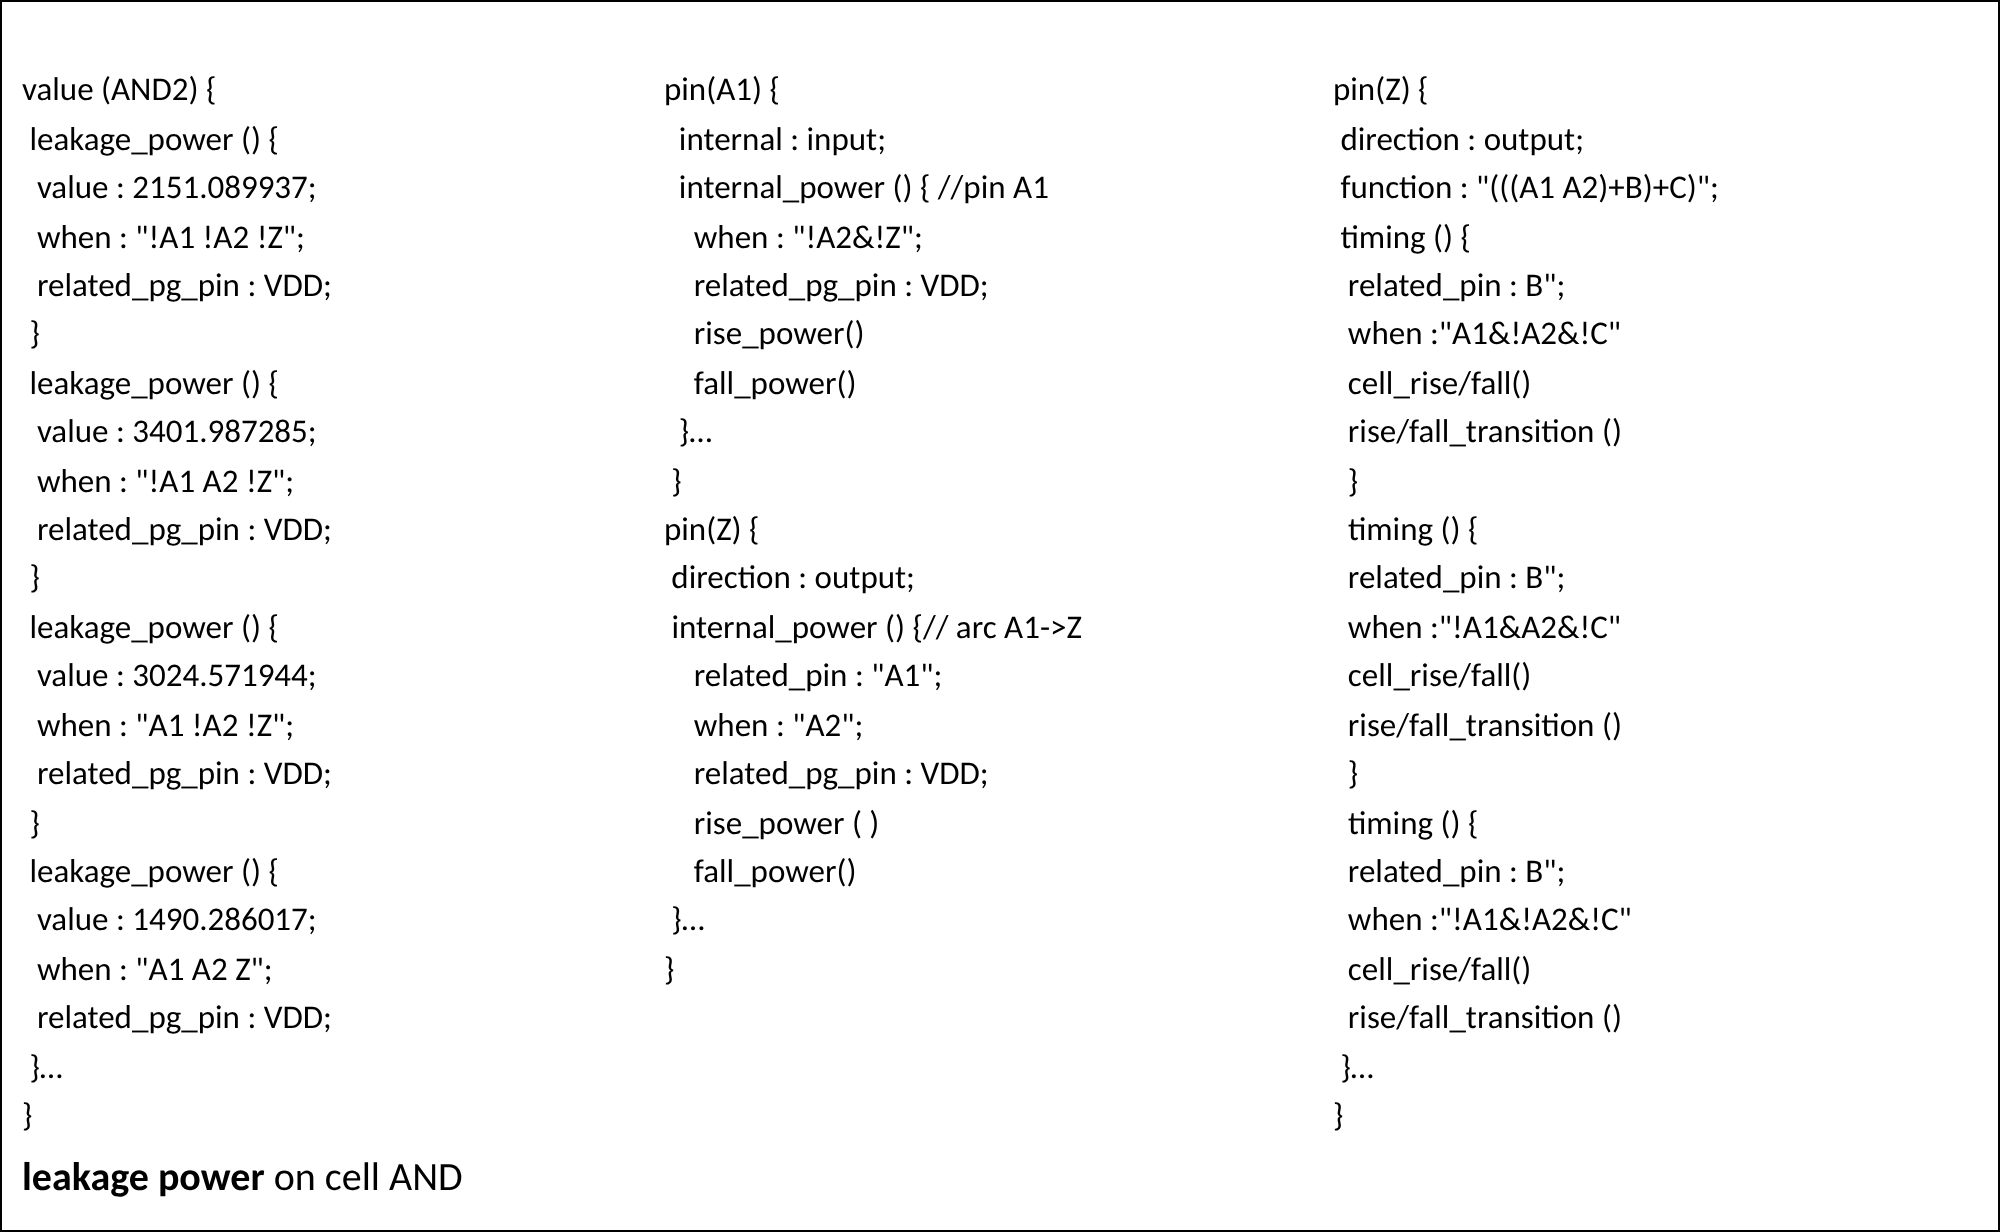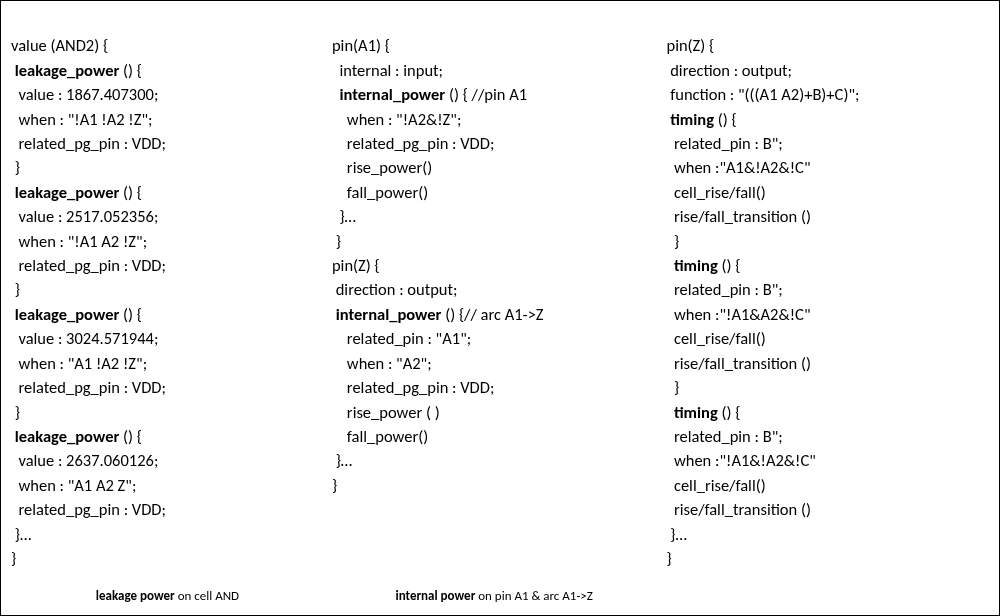--- a/index.html
+++ b/index.html
@@ -28,53 +28,52 @@
       display: flex;
       flex-direction: column;
       justify-content: space-between;
     }
     .col1 { width: 32%; }
     .col2 { width: 34%; padding-left: 8px; }
     .col3 { width: 34%; padding-left: 10px; gap: 43px; }
     .code {
       white-space: pre;
     }
-    .b { font-weight: bold; text-align: center; }
+    .b { font-weight: normal; text-align: center; }
     .caption {
-      text-align: center;
-      font-size: 13px;
+      font-size: 20px;
       padding-bottom: 4px;
     }
     .caption .cb { font-weight: bold; }
   </style>
 </head>
 <body>
 
 <div class="cols">
 
   <div class="col col1">
     <div class="code">
 <span>value (AND2) {</span>
 <span class="b"> leakage_power</span><span> () {</span>
-<span>  value : 1867.407300;</span>
+<span>  value : 2151.089937;</span>
 <span>  when : "!A1 !A2 !Z";</span>
 <span>  related_pg_pin : VDD;</span>
 <span> }</span>
 <span class="b"> leakage_power</span><span> () {</span>
-<span>  value : 2517.052356;</span>
+<span>  value : 3401.987285;</span>
 <span>  when : "!A1 A2 !Z";</span>
 <span>  related_pg_pin : VDD;</span>
 <span> }</span>
 <span class="b"> leakage_power</span><span> () {</span>
 <span>  value : 3024.571944;</span>
 <span>  when : "A1 !A2 !Z";</span>
 <span>  related_pg_pin : VDD;</span>
 <span> }</span>
 <span class="b"> leakage_power</span><span> () {</span>
-<span>  value : 2637.060126;</span>
+<span>  value : 1490.286017;</span>
 <span>  when : "A1 A2 Z";</span>
 <span>  related_pg_pin : VDD;</span>
 <span> }…</span>
 <span>}</span></div>
     <div class="caption"><span class="cb">leakage power</span><span> on cell AND</span></div>
   </div>
 
   <div class="col col2">
     <div class="code">
 <span>pin(A1) {</span>
@@ -89,21 +88,20 @@
 <span>pin(Z) {</span>
 <span> direction : output;</span>
 <span> </span><span class="b">internal_power</span><span> () {// arc A1-&gt;Z</span>
 <span>    related_pin : "A1";</span>
 <span>    when : "A2";</span>
 <span>    related_pg_pin : VDD;</span>
 <span>    rise_power ( )</span>
 <span>    fall_power()</span>
 <span> }…</span>
 <span>}</span></div>
-    <div class="caption"><span class="cb">internal power</span><span> on pin A1 &amp; arc A1-&gt;Z</span></div>
   </div>
 
   <div class="col col3">
     <div class="code">
 <span>pin(Z) {</span>
 <span> direction : output;</span>
 <span> function : "(((A1 A2)+B)+C)";</span>
 <span> </span><span class="b">timing</span><span> () {</span>
 <span>  related_pin : B";</span>
 <span>  when :"A1&amp;!A2&amp;!C"</span>

